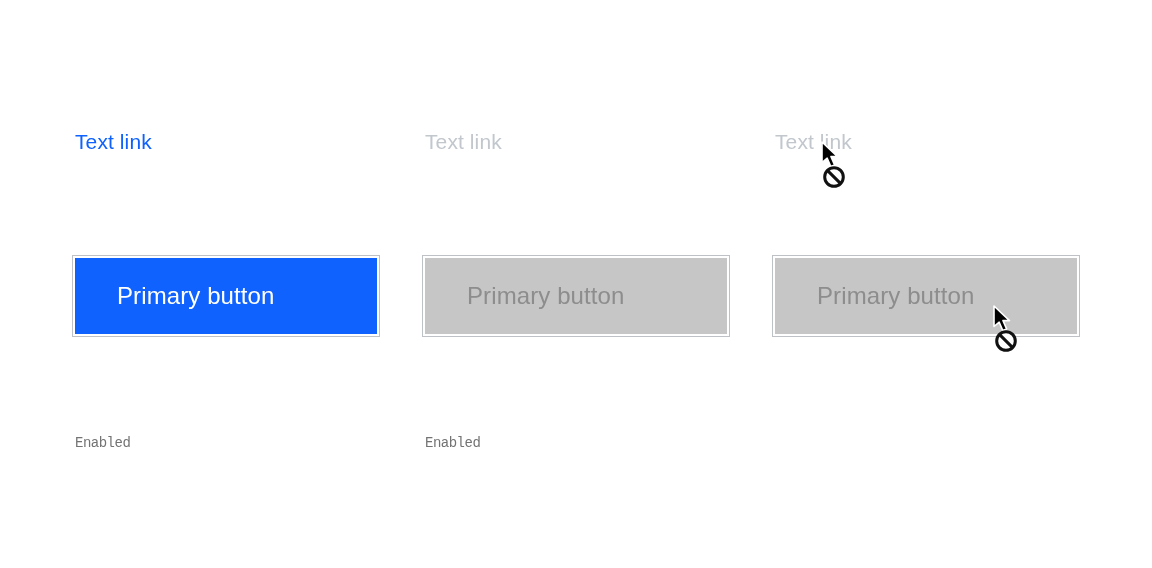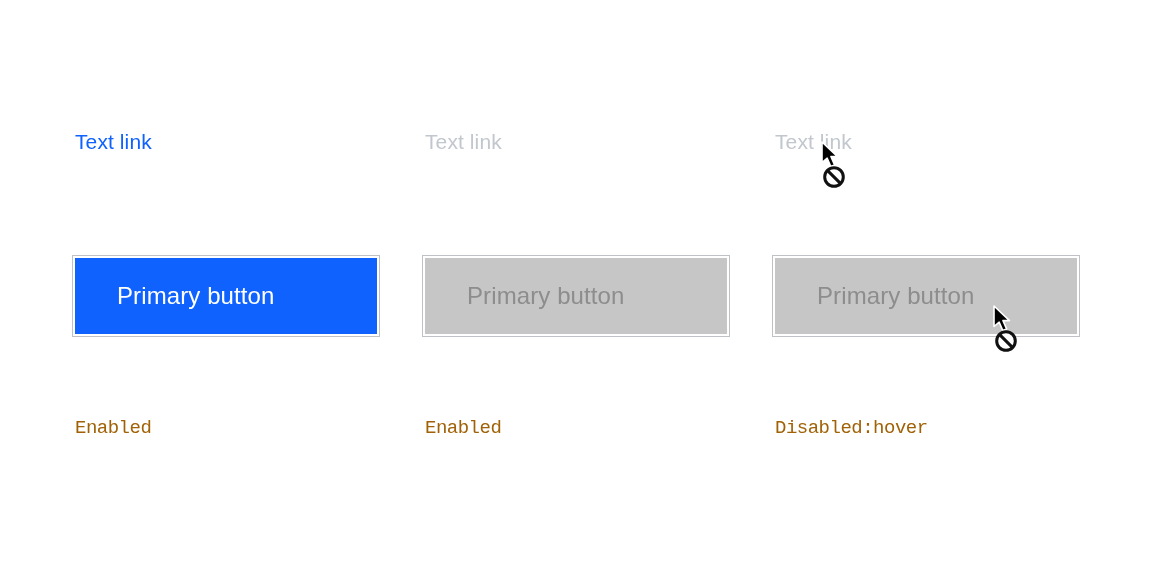--- a/index.html
+++ b/index.html
@@ -61,26 +61,26 @@
     cursor: pointer;
   }
   .btn.disabled {
     background: #c6c6c6;
     color: #8d8d8d;
     cursor: default;
   }
 
   .state-label {
     position: absolute;
-    top: 417px;
+    top: 435px;
     left: 0;
     font-family: "Liberation Mono", "DejaVu Sans Mono", monospace;
-    font-size: 19px;
+    font-size: 14px;
     letter-spacing: -0.5px;
-    color: #a16207;
+    color: #737373;
   }
 
   .cursor {
     position: absolute;
     width: 30px;
     height: 48px;
     pointer-events: none;
   }
   .cursor-link   { left: 819px; top: 141px; }
   .cursor-button { left: 991px; top: 305px; }
@@ -98,21 +98,20 @@
 
   <div class="column col-2">
     <a class="text-link disabled">Text link</a>
     <button class="btn disabled" disabled="">Primary button</button>
     <div class="state-label">Enabled</div>
   </div>
 
   <div class="column col-3">
     <a class="text-link disabled">Text link</a>
     <button class="btn disabled" disabled="">Primary button</button>
-    <div class="state-label">Disabled:hover</div>
   </div>
 
   <svg class="cursor cursor-link" viewBox="0 0 30 48">
     <path d="M3,1 L3,21.5 L8.2,17.2 L11.8,25.6 L15.6,23.9 L12,15.6 L18.5,15.6 Z" fill="#000000" stroke="#ffffff" stroke-width="1.6" stroke-linejoin="round"></path>
     <circle cx="15" cy="36" r="9.3" fill="#ffffff" stroke="#111111" stroke-width="3"></circle>
     <line x1="8.6" y1="29.6" x2="21.4" y2="42.4" stroke="#111111" stroke-width="3"></line>
   </svg>
 
   <svg class="cursor cursor-button" viewBox="0 0 30 48">
     <path d="M3,1 L3,21.5 L8.2,17.2 L11.8,25.6 L15.6,23.9 L12,15.6 L18.5,15.6 Z" fill="#000000" stroke="#ffffff" stroke-width="1.6" stroke-linejoin="round"></path>

